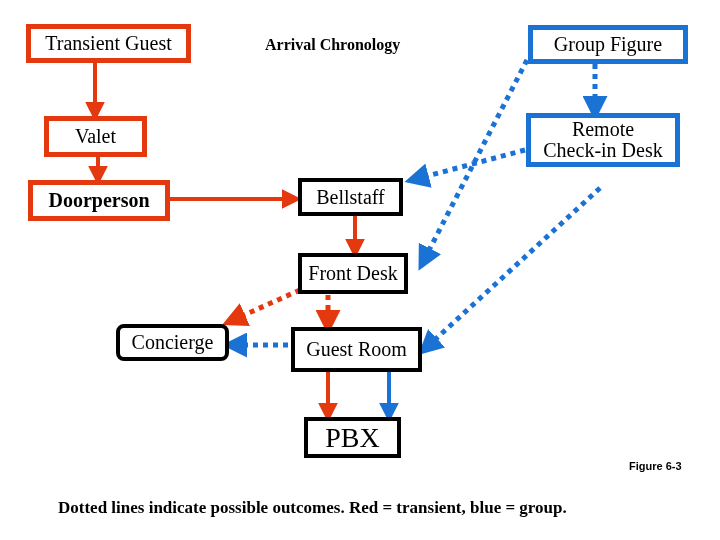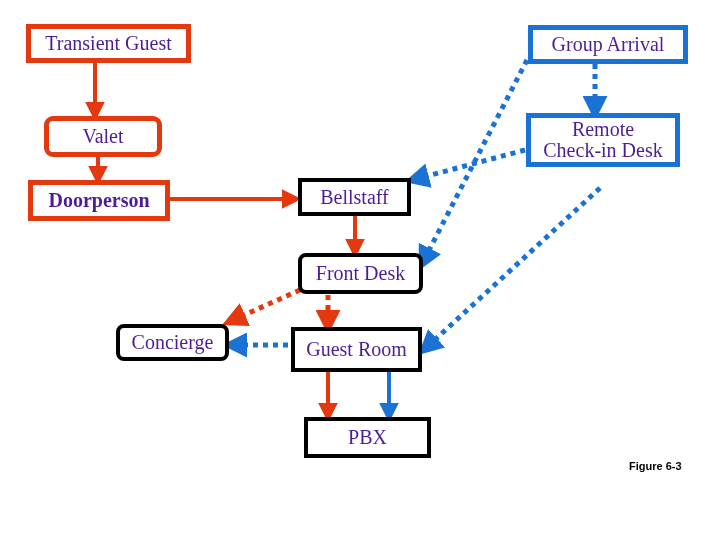--- a/index.html
+++ b/index.html
@@ -24,21 +24,21 @@
     pointer-events: none;
   }
   .node {
     position: absolute;
     box-sizing: border-box;
     background: #ffffff;
     display: flex;
     align-items: center;
     justify-content: center;
     text-align: center;
-    color: #4c1d95;
+    color: #000000;
     line-height: 1.04;
     font-family: "Liberation Serif", "DejaVu Serif", serif;
     z-index: 3;
   }
   .node.red  { border: 5px solid #e4380f; }
   .node.blue { border: 5px solid #1a73d4; }
   .node.black{ border: 4px solid #000000; }
 
   .title-label {
     position: absolute;
@@ -93,47 +93,49 @@
         <polyline points="600,188 427,347" fill="none" stroke="#1a73d4" stroke-width="5" stroke-linecap="butt" stroke-dasharray="5,5" marker-end="url(#ah-blue)"></polyline>
         <polyline points="288,345 234,345" fill="none" stroke="#1a73d4" stroke-width="5" stroke-linecap="butt" stroke-dasharray="5,5" marker-end="url(#ah-blue)"></polyline>
         <polyline points="389,370 389,413" fill="none" stroke="#1a73d4" stroke-width="4" stroke-linecap="butt" marker-end="url(#ah-blue)"></polyline>
       </g>
   </svg>
 
   <div id="node-layer">
       <div class="node red" style="left: 26px; top: 24px; width: 165px; height: 39px; font-size: 20px;">
         <span style="white-space: pre-line;">Transient Guest</span>
       </div>
-      <div class="node red" style="left: 44px; top: 116px; width: 118px; height: 41px; font-size: 20px; border-radius: 9px;">
+      <div class="node red" style="left: 44px; top: 116px; width: 103px; height: 41px; font-size: 20px;">
         <span style="white-space: pre-line;">Valet</span>
       </div>
       <div class="node red" style="left: 28px; top: 180px; width: 142px; height: 41px; font-size: 20px; font-weight: bold;">
         <span style="white-space: pre-line;">Doorperson</span>
       </div>
       <div class="node blue" style="left: 528px; top: 25px; width: 160px; height: 39px; font-size: 20px;">
-        <span style="white-space: pre-line;">Group Arrival</span>
+        <span style="white-space: pre-line;">Group Figure</span>
       </div>
       <div class="node blue" style="left: 526px; top: 113px; width: 154px; height: 54px; font-size: 20px;">
         <span style="white-space: pre-line;">Remote
 Check-in Desk</span>
       </div>
-      <div class="node black" style="left: 298px; top: 178px; width: 113px; height: 38px; font-size: 20px;">
+      <div class="node black" style="left: 298px; top: 178px; width: 105px; height: 38px; font-size: 20px;">
         <span style="white-space: pre-line;">Bellstaff</span>
       </div>
-      <div class="node black" style="left: 298px; top: 253px; width: 125px; height: 41px; font-size: 20px; border-radius: 8px;">
+      <div class="node black" style="left: 298px; top: 253px; width: 110px; height: 41px; font-size: 20px;">
         <span style="white-space: pre-line;">Front Desk</span>
       </div>
       <div class="node black" style="left: 116px; top: 324px; width: 113px; height: 37px; font-size: 20px; border-radius: 8px;">
         <span style="white-space: pre-line;">Concierge</span>
       </div>
       <div class="node black" style="left: 291px; top: 327px; width: 131px; height: 45px; font-size: 20px;">
         <span style="white-space: pre-line;">Guest Room</span>
       </div>
-      <div class="node black" style="left: 304px; top: 417px; width: 127px; height: 41px; font-size: 20px;">
+      <div class="node black" style="left: 304px; top: 417px; width: 97px; height: 41px; font-size: 28px;">
         <span style="white-space: pre-line;">PBX</span>
       </div>
     </div>
 
+  <div class="title-label" style="left:265px; top:36px; font-size:16px;">Arrival Chronology</div>
 
   <div class="figure-label" style="left:629px; top:460px; font-size:11px;">Figure 6-3</div>
 
+  <div class="caption-label" style="left:58px; top:498px; font-size:17px;">Dotted lines indicate possible outcomes. Red = transient, blue = group.</div>
 
 </div>
 
 </body></html>

